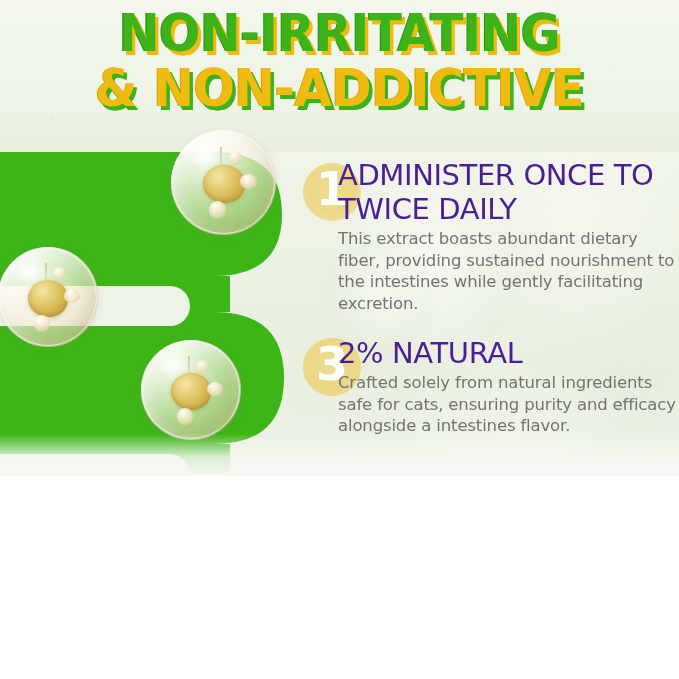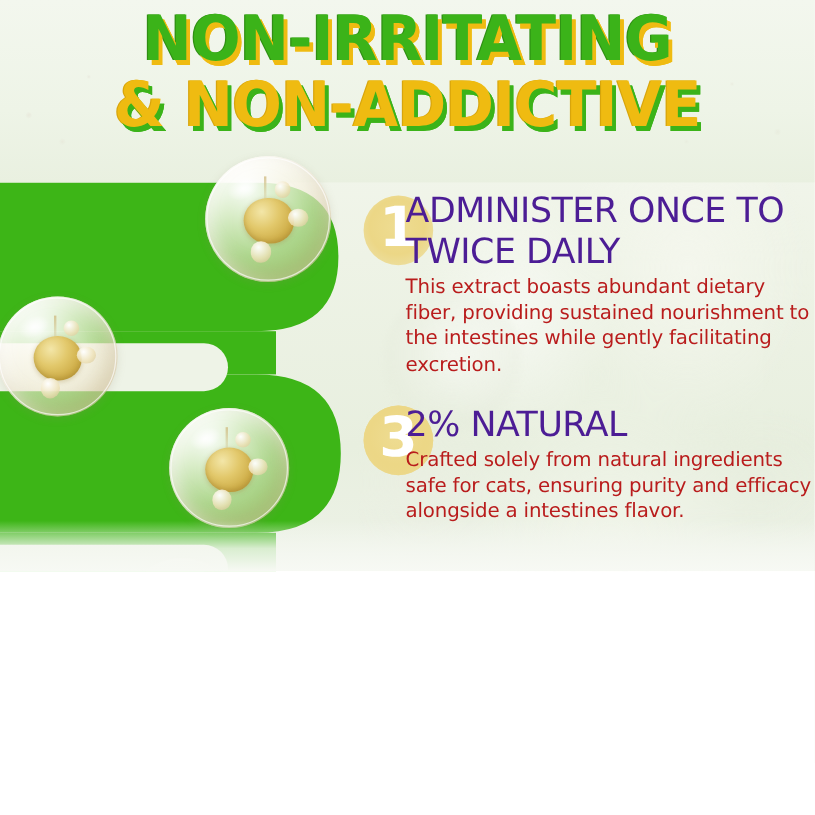--- a/index.html
+++ b/index.html
@@ -215,21 +215,21 @@
     color: #4c1d95;
     letter-spacing: -.4px;
     padding-left: 38px;
     text-indent: -0px;
     margin: 0;
   }
   .step-desc {
     font-family: "DejaVu Sans", sans-serif;
     font-size: 16.5px;
     line-height: 21.5px;
-    color: #b91c1c;
+    color: #737373;
     margin: 2px 0 0 0;
     padding-left: 38px;
     letter-spacing: -.15px;
   }
   #step-1 { margin-top: 0px; }
   #step-2 { margin-top: 22px; }
   #step-3 { margin-top: 22px; }
   #step-2 .step-num { top: 2px; }
   #step-3 .step-num { top: 2px; }
 </style>

